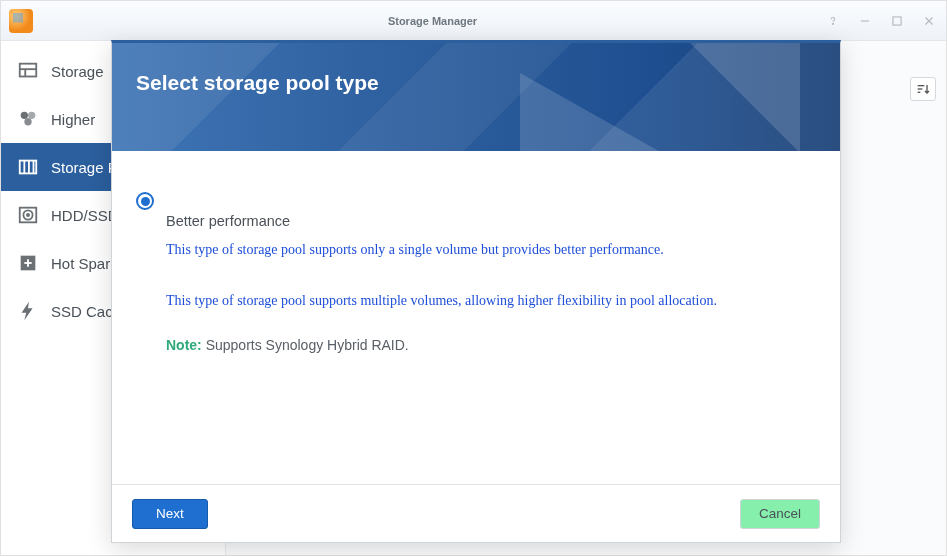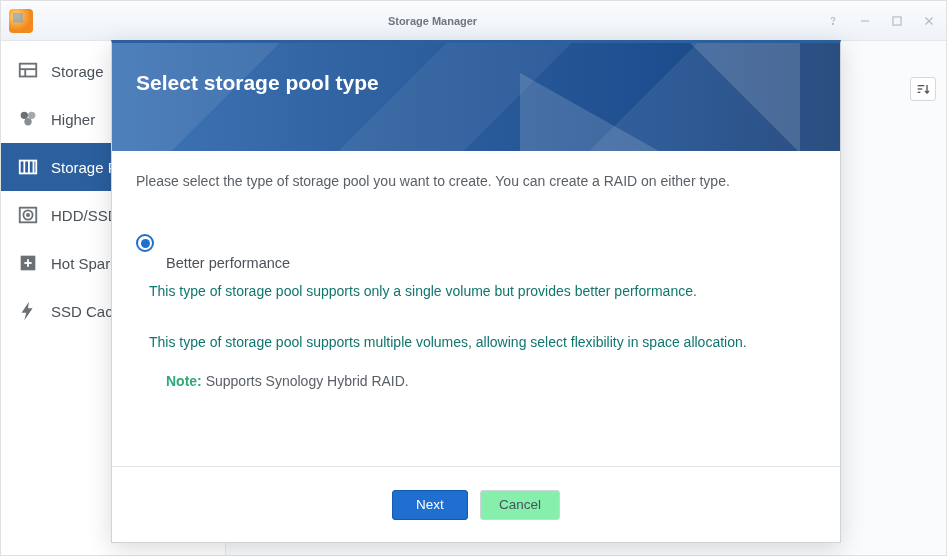--- a/index.html
+++ b/index.html
@@ -92,27 +92,27 @@
   .intro{ margin-bottom:26px; }
   .option{ margin-bottom:30px; }
   .option-head{ display:flex; align-items:center; gap:12px; margin-bottom:10px;}
   .radio{
     width:18px; height:18px; border:2px solid #1f6fd0; border-radius:50%;
     display:flex; align-items:center; justify-content:center; cursor:pointer; flex:0 0 18px;
   }
   .radio.unchecked{ border-color:#c6cbd1;}
   .radio-dot{ width:9px; height:9px; background:#1f6fd0; border-radius:50%; }
   .option-label{ color:#4a5159; font-size:14.5px;margin-top:40px; }
-  .option-desc{ margin-left:13px; color:#0f766e; line-height:1.5; }
+  .option-desc{ margin-left:30px; color:#1d4ed8; line-height:1.5;font-family:Liberation Serif, serif; }
   .note-label{ color:#2fa97a; font-weight:600; }
-  .note-line{ margin-left:30px; margin-top:20px;}
+  .note-line{ margin-left:30px; margin-top:26px;}
 
   .modal-footer{
-    height:76px; border-top:1px solid #e0e4e8; display:flex; align-items:center;
-    justify-content:center; gap:12px; padding:0 20px;
+    height:58px; border-top:1px solid #e0e4e8; display:flex; align-items:center;
+    justify-content:space-between; gap:12px; padding:0 20px;
   }
   .btn{
     min-width:76px; height:30px; padding:0 18px; border-radius:3px;
     font-size:13.5px; cursor:pointer; display:flex; align-items:center; justify-content:center;
   }
   .btn-primary{ background:#1f6fd0; color:#fff; border:1px solid #165aab;}
   .btn-default{ background:#86efac; color:#4a5159; border:1px solid #cfd4d9;}
 </style>
 </head>
 <body>
@@ -223,34 +223,33 @@
   </div>
 </div>
 
 <div class="modal">
 
   <div class="hero">
     <h1>Select storage pool type</h1>
   </div>
 
   <div class="modal-body">
-    <p class="intro">Please select the type of storage pool you want to create. You can create a RAID on either type.</p>
 
     <div class="option">
       <div class="option-head">
         <span class="radio">
           <span class="radio-dot"></span>
         </span>
         <span class="option-label">Better performance</span>
       </div>
       <p class="option-desc">This type of storage pool supports only a single volume but provides better performance.</p>
     </div>
 
     <div class="option">
-      <p class="option-desc">This type of storage pool supports multiple volumes, allowing select flexibility in space allocation.</p>
+      <p class="option-desc">This type of storage pool supports multiple volumes, allowing higher flexibility in pool allocation.</p>
       <p class="note-line">
         <span class="note-label">Note:</span><span> Supports Synology Hybrid RAID.</span>
       </p>
     </div>
   </div>
 
   <div class="modal-footer">
     <div class="btn btn-primary">Next</div>
     <div class="btn btn-default">Cancel</div>
   </div>

